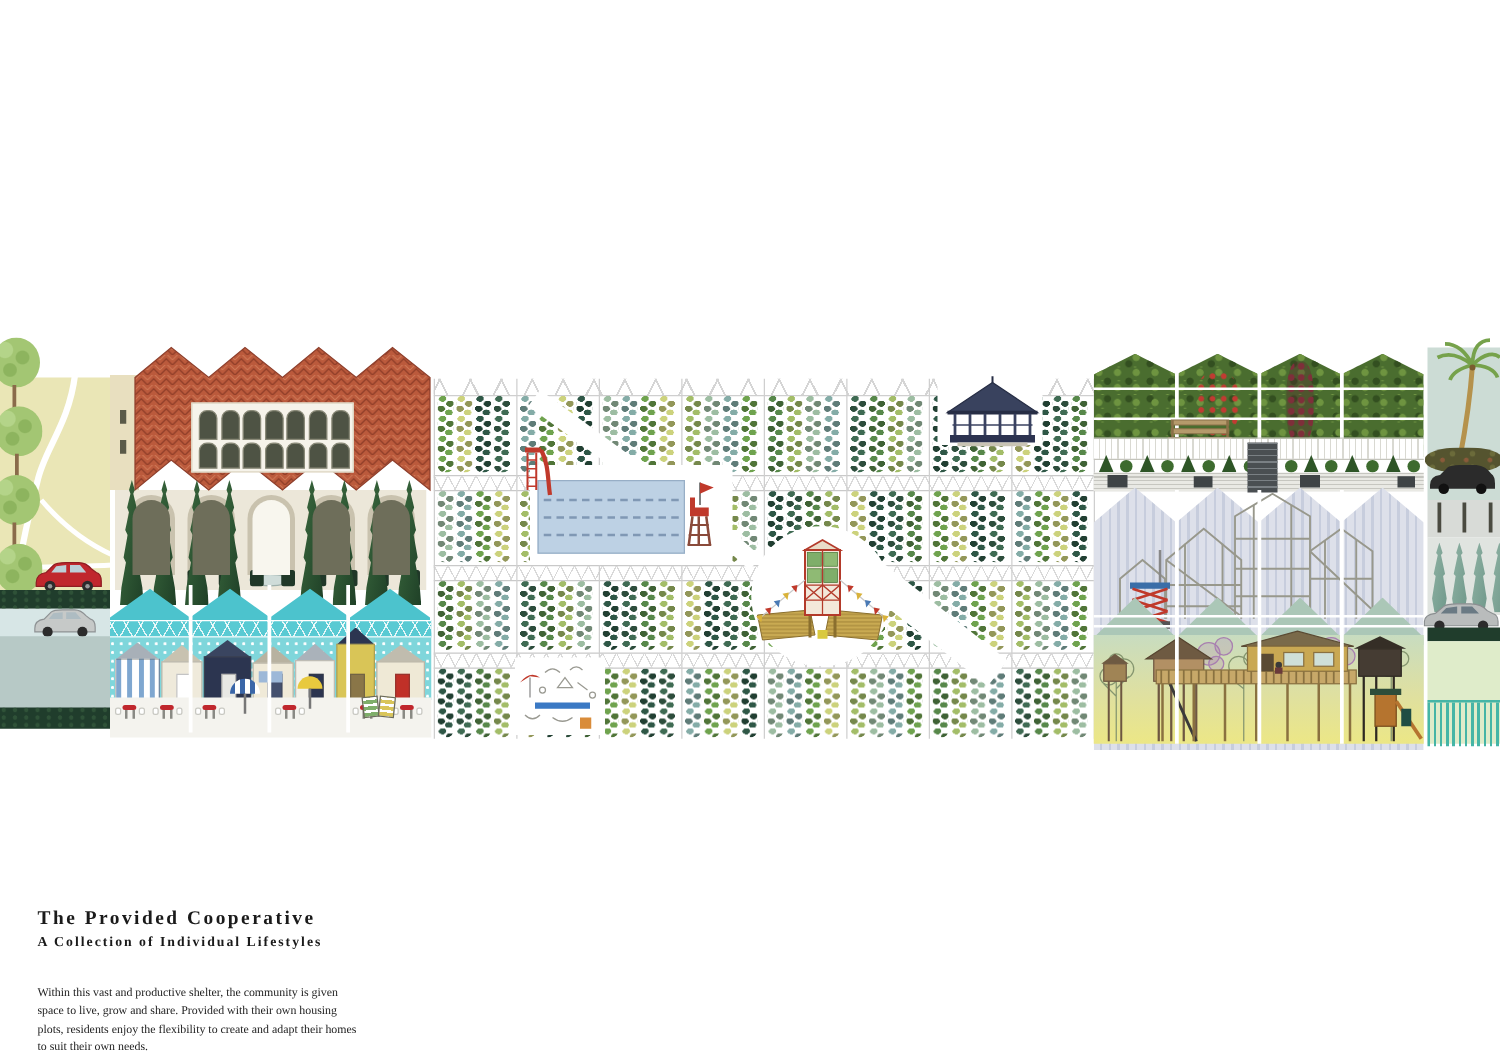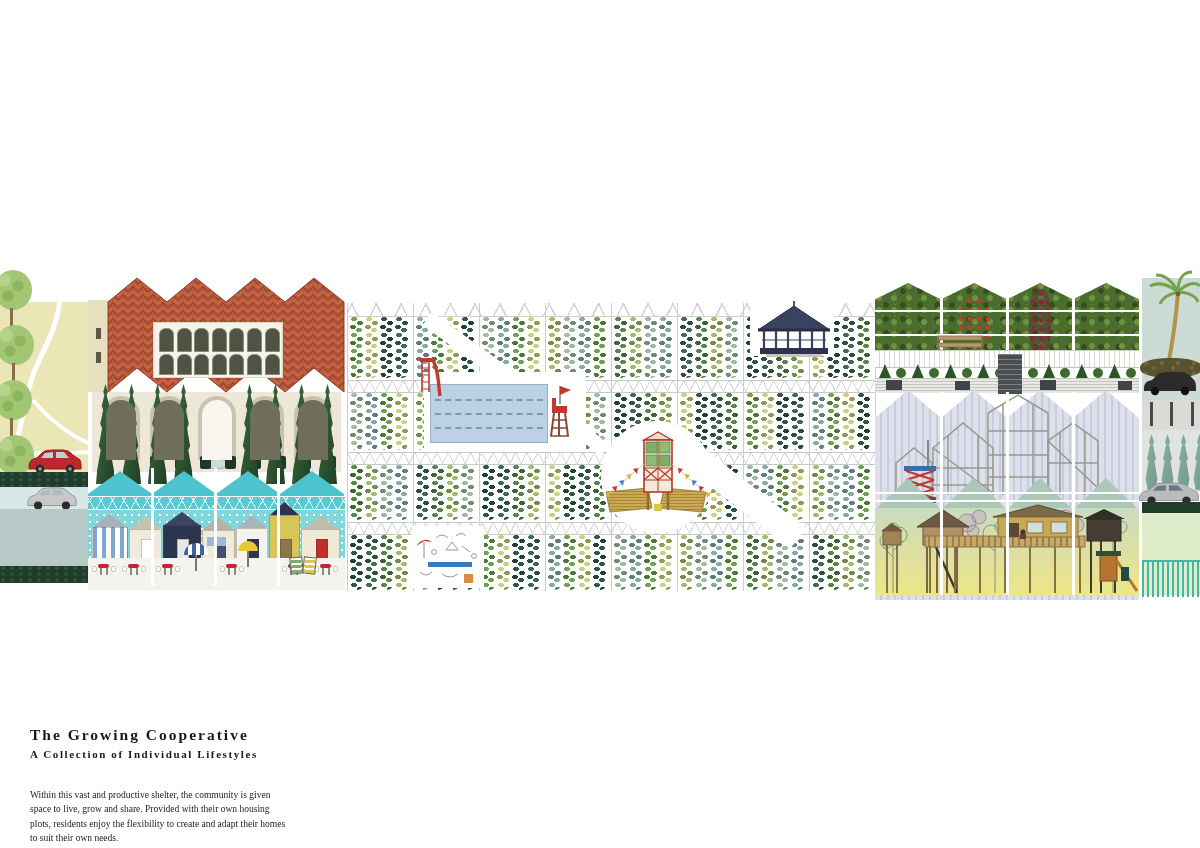--- a/index.html
+++ b/index.html
@@ -637,21 +637,21 @@
     <path d="M2,14 Q2,9 10,8 L16,3 Q18,1 26,1 L36,1 Q44,1 48,6 L52,8 Q56,9 56,14 L56,17 L2,17 Z" fill="#b9bcbc" stroke="#8a8e90" stroke-width="0.8"></path>
     <path d="M18,4 L26,3 L26,8 L14,8 Z M29,3 L37,3 L42,8 L29,8 Z" fill="#6a7a84"></path>
     <circle cx="13" cy="17" r="3.8" fill="#2c2c2c"></circle>
       <circle cx="45" cy="17" r="3.8" fill="#2c2c2c"></circle>
   </svg>
   <div class="abs" style="left:1142px;top:502px;width:58px;height:11px;background:#203d2c;"></div>
   <div class="abs" style="left:1142px;top:513px;width:58px;height:82px;background:#dfecca;"></div>
   <div class="abs" style="left:1142px;top:560px;width:58px;height:35px;border-top:2px solid #45b5a6;
        background:repeating-linear-gradient(90deg,#45b5a6 0 2px,transparent 2px 5px);"></div>
 
-  <div id="title">The Growing Cooperative</div>
+  <div id="title">The Provided Cooperative</div>
   <div id="subtitle">A Collection of Individual Lifestyles</div>
   <div id="desc">Within this vast and productive shelter, the community is given space to live, grow and share. Provided with their own housing plots, residents enjoy the flexibility to create and adapt their homes to suit their own needs.</div>
 <div class="abs" style="left: 106px; top: 400px; width: 30px; height: 60px; border-radius: 15px 15px 0px 0px; background: rgb(110, 110, 90);"></div>
     <div class="abs" style="left: 154px; top: 400px; width: 30px; height: 60px; border-radius: 15px 15px 0px 0px; background: rgb(110, 110, 90);"></div>
     <div class="abs" style="left: 202px; top: 400px; width: 30px; height: 60px; border-radius: 15px 15px 0px 0px; background: rgb(248, 246, 238);"></div>
     <div class="abs" style="left: 250px; top: 400px; width: 30px; height: 60px; border-radius: 15px 15px 0px 0px; background: rgb(110, 110, 90);"></div>
     <div class="abs" style="left: 298px; top: 400px; width: 30px; height: 60px; border-radius: 15px 15px 0px 0px; background: rgb(110, 110, 90);"></div>
   </div>
 
 </body></html>

